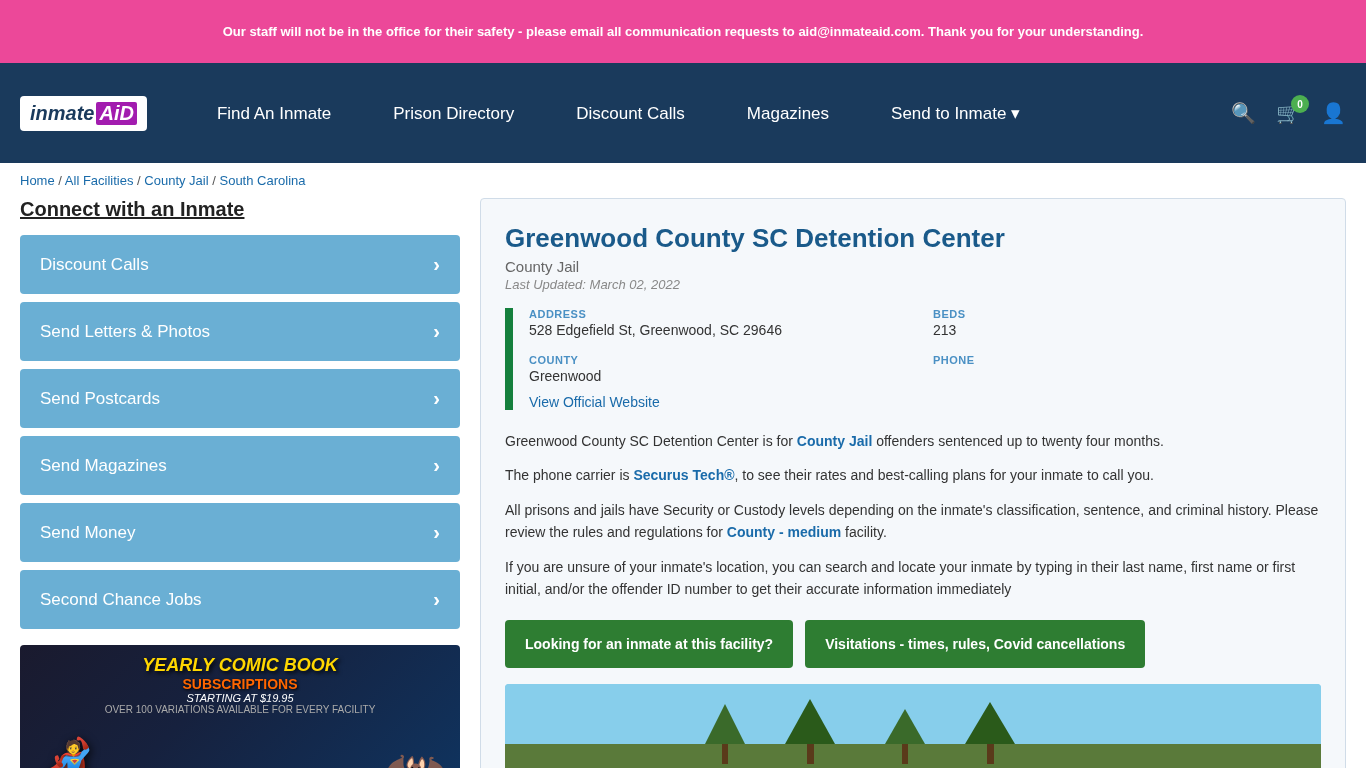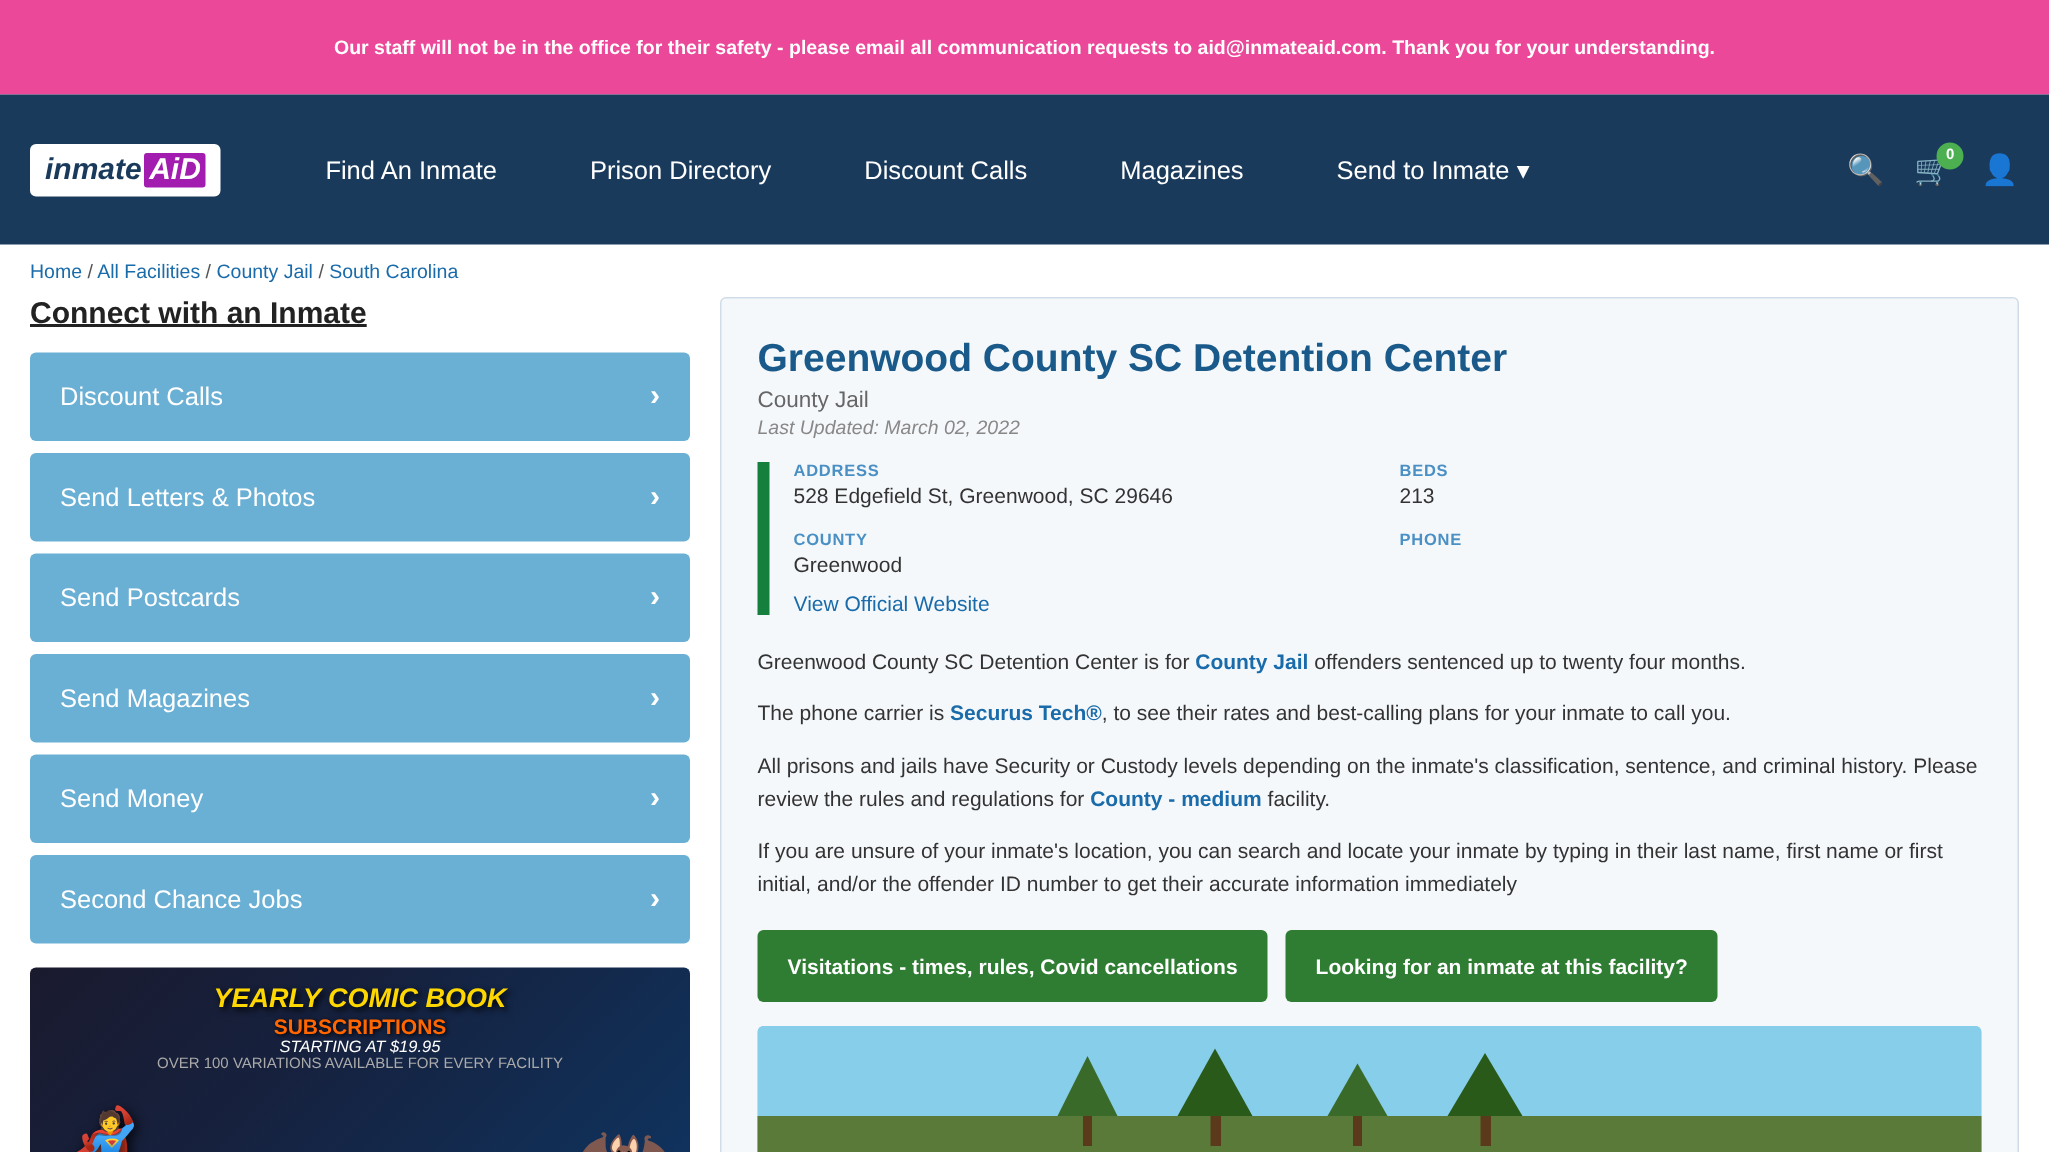--- a/index.html
+++ b/index.html
@@ -424,22 +424,22 @@
       <p>
         <span>The phone carrier is </span><a href="#" class="desc-link">Securus Tech®</a><span>, to see their rates and best-calling plans for your inmate to call you.</span>
       </p>
       <p>
         <span>All prisons and jails have Security or Custody levels depending on the inmate's classification, sentence, and criminal history. Please review the rules and regulations for </span><a href="#" class="desc-link">County - medium</a><span> facility.</span>
       </p>
       <p>If you are unsure of your inmate's location, you can search and locate your inmate by typing in their last name, first name or first initial, and/or the offender ID number to get their accurate information immediately</p>
     </div>
 
     <div class="action-buttons">
+      <button class="action-btn-green">Looking for an inmate at this facility?</button>
       <button class="action-btn-green">Visitations - times, rules, Covid cancellations</button>
-      <button class="action-btn-green">Looking for an inmate at this facility?</button>
     </div>
 
     <div class="facility-image">
       <svg width="100%" height="120" xmlns="http://www.w3.org/2000/svg">
         <rect width="100%" height="60" fill="#87CEEB"></rect>
         <rect y="60" width="100%" height="60" fill="#5a7a3a"></rect>
 
         <polygon points="200,60 220,20 240,60" fill="#3a6a2a"></polygon>
         <rect x="217" y="60" width="6" height="20" fill="#5a3a1a"></rect>
         <polygon points="280,60 305,15 330,60" fill="#2a5a1a"></polygon>

